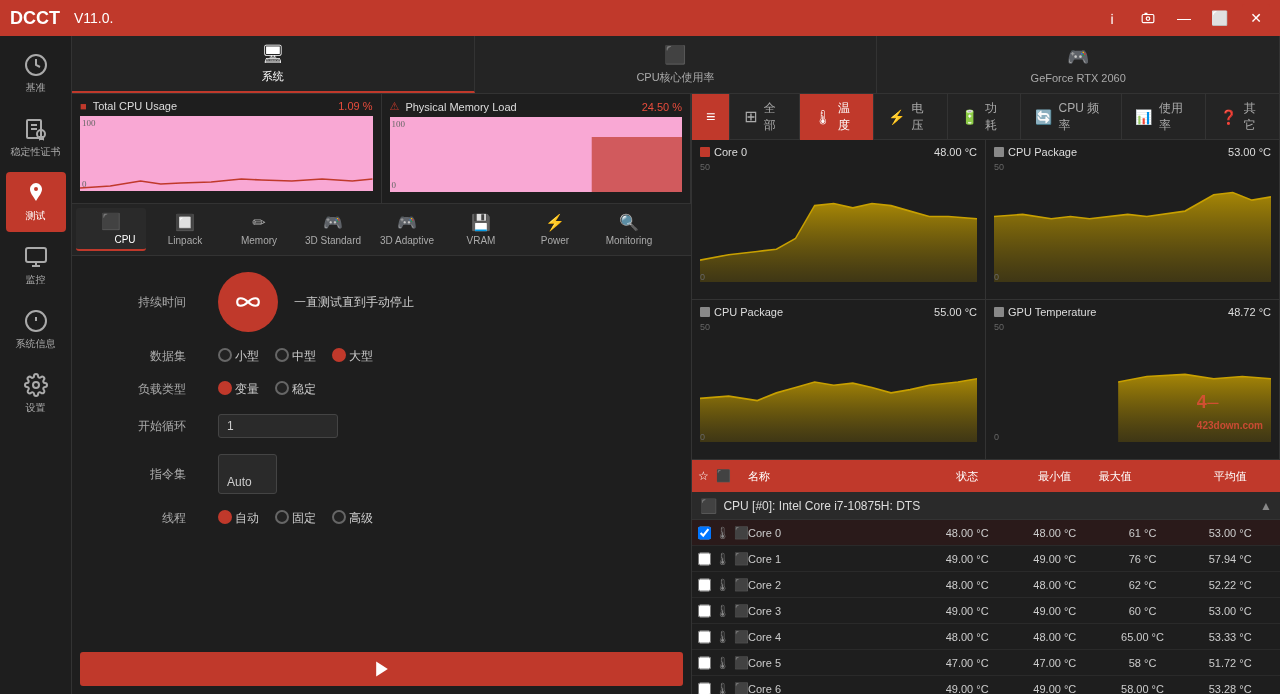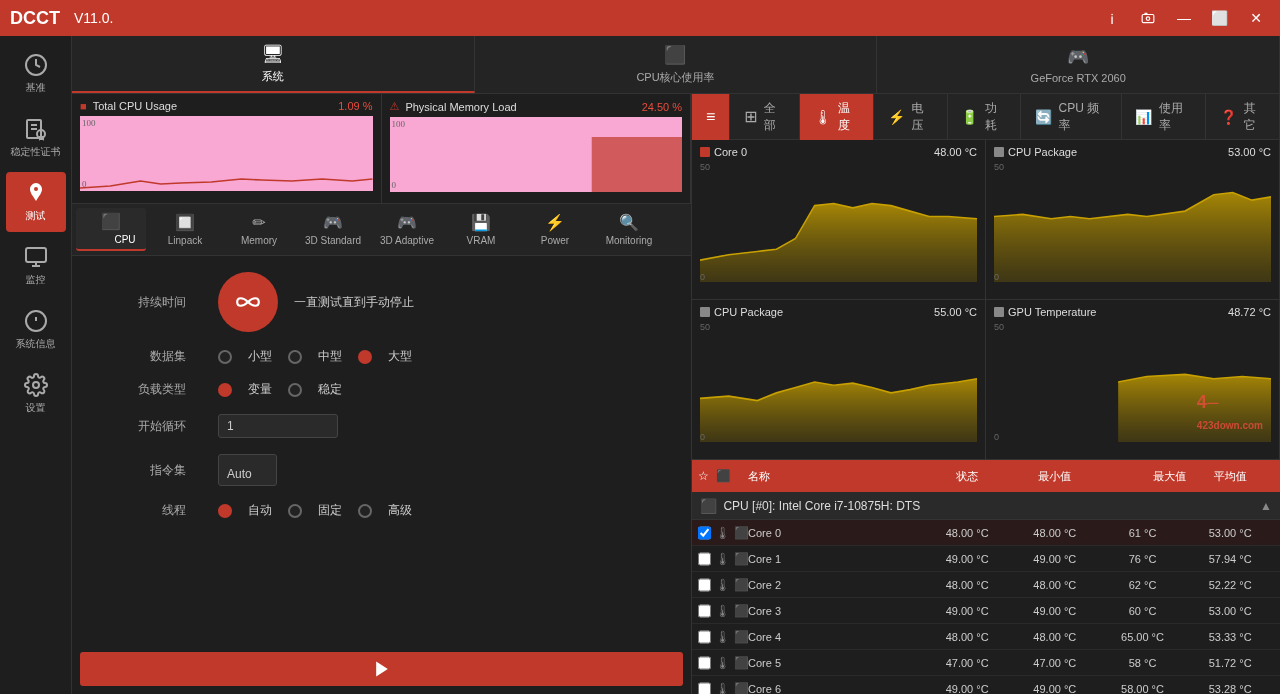--- a/index.html
+++ b/index.html
@@ -58,30 +58,30 @@
     .tool-icon { font-size: 16px; color: #aaa; }
     .tool-item.active .tool-icon { color: #fff; }
     .tool-label { font-size: 10px; color: #aaa; }
     .tool-item.active .tool-label { color: #fff; margin-left: 28px; }
 
     
     .config-panel { flex: 1; padding: 16px 24px; overflow-y: auto; }
     .config-row { display: flex; align-items: center; margin-bottom: 16px; }
     .config-label { width: 90px; font-size: 12px; color: #aaa; text-align: right; margin-right: 32px; }
     .config-options { display: flex; gap: 16px; align-items: center; flex-wrap: wrap; }
-    .radio-option { display: flex; align-items: center; gap: 16px; cursor: pointer; }
+    .radio-option { display: flex; gap: 3px; cursor: pointer; }
     .radio-circle { width: 14px; height: 14px; border-radius: 50%; border: 2px solid #666; background: #222; }
     .radio-circle.checked { border-color: #c0392b; background: #c0392b; }
     .radio-label { font-size: 12px; color: #ccc; }
     .infinity-btn { width: 60px; height: 60px; border-radius: 50%; background: #c0392b; border: none; cursor: pointer; display: flex; align-items: center; justify-content: center; }
     .infinity-btn svg { width: 36px; height: 36px; }
     .duration-section { display: flex; align-items: center; gap: 16px; }
     .duration-text { font-size: 12px; color: #ccc; }
     .select-wrapper { position: relative; }
-    .config-select { background: #2a2a2a; color: #ccc; border: 1px solid #444; padding: 12px 24px 4px 8px; border-radius: 3px; font-size: 12px; appearance: none; cursor: pointer; }
+    .config-select { background: #2a2a2a; color: #ccc; border: 1px solid #444; padding: 20px 24px 4px 8px; border-radius: 3px; font-size: 12px; appearance: none; cursor: pointer; }
     .config-input { background: #2a2a2a; color: #ccc; border: 1px solid #444; padding: 4px 8px; border-radius: 3px; font-size: 12px; width: 120px; }
 
     
     .start-btn-area { height: 50px; padding: 8px; }
     .start-btn { width: 100%; height: 34px; background: #c0392b; border: none; border-radius: 3px; cursor: pointer; display: flex; align-items: center; justify-content: center; }
     .start-btn svg { width: 20px; height: 20px; color: #fff; }
 
     
     .right-panel { flex: 1; display: flex; flex-direction: column; background: #1e1e1e; }
 
@@ -103,21 +103,21 @@
     .mini-chart { width: 100%; height: 120px; position: relative; }
     .y-label { position: absolute; left: 0; font-size: 9px; color: #666; }
 
     
     .data-table-section { flex: 1; overflow-y: auto; }
     .table-header { display: flex; background: #c0392b; height: 32px; align-items: center; padding: 0 6px; }
     .th { font-size: 11px; color: #fff; }
     .th-name { flex: 2; }
     .th-status { flex: 1; text-align: center; }
     .th-min { flex: 1; text-align: center; }
-    .th-max { flex: 1; text-align: right; }
+    .th-max { flex: 1; text-align: left; }
     .th-avg { flex: 1; text-align: center; }
     .th-icons { width: 50px; }
 
     .group-header { display: flex; align-items: center; background: #2a2a2a; height: 28px; padding: 0 8px; cursor: pointer; border-bottom: 1px solid #333; }
     .group-icon { font-size: 14px; color: #888; margin-right: 6px; }
     .group-label { font-size: 12px; color: #ddd; flex: 1; }
     .group-collapse { font-size: 12px; color: #888; }
 
     .data-row { display: flex; align-items: center; height: 26px; padding: 0 6px; border-bottom: 1px solid #2a2a2a; }
     .data-row.highlighted { background: #2a1a1a; }

